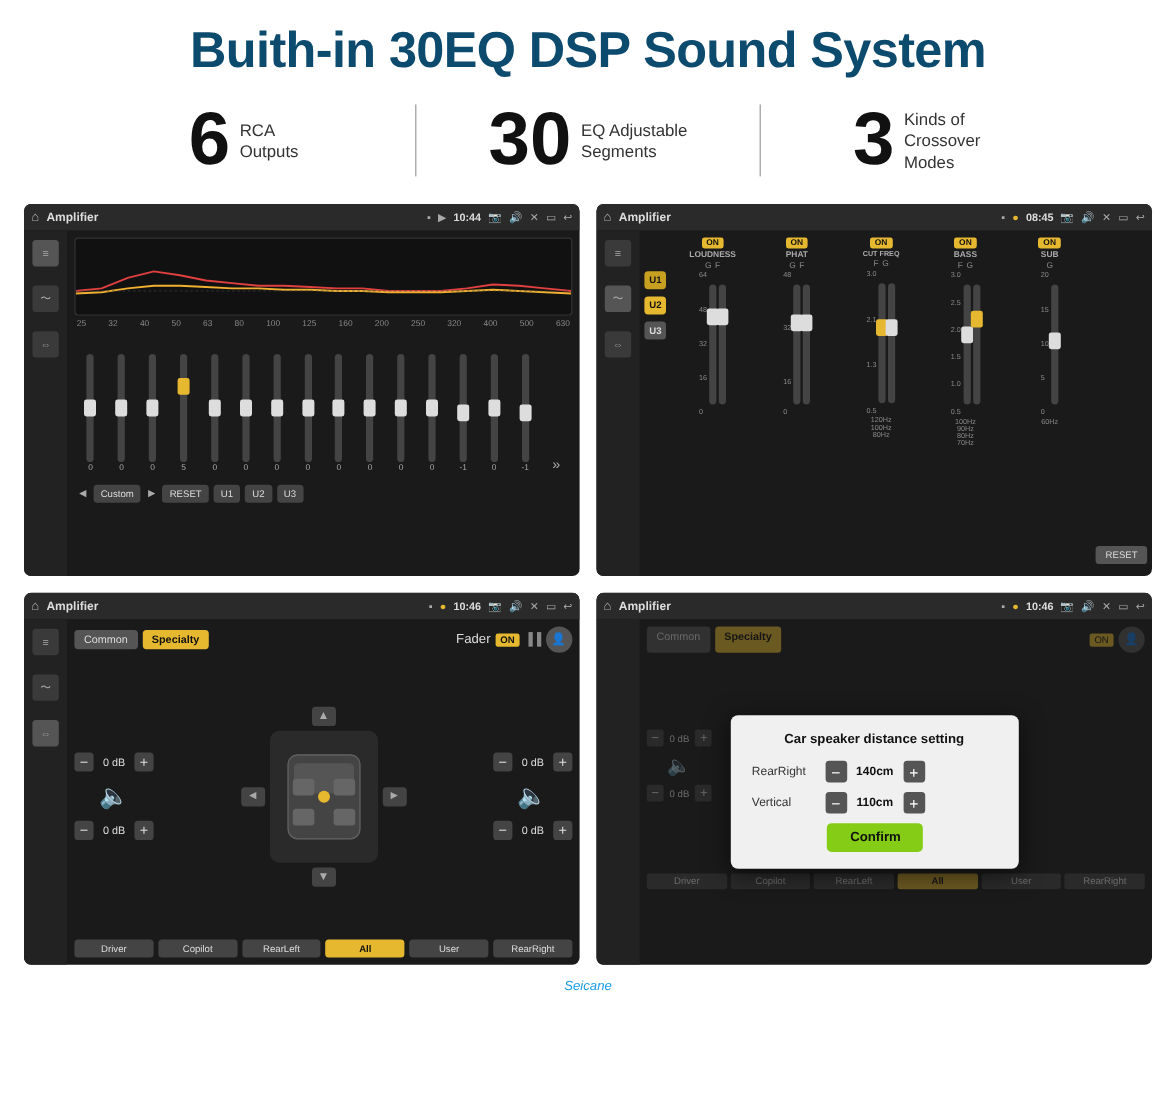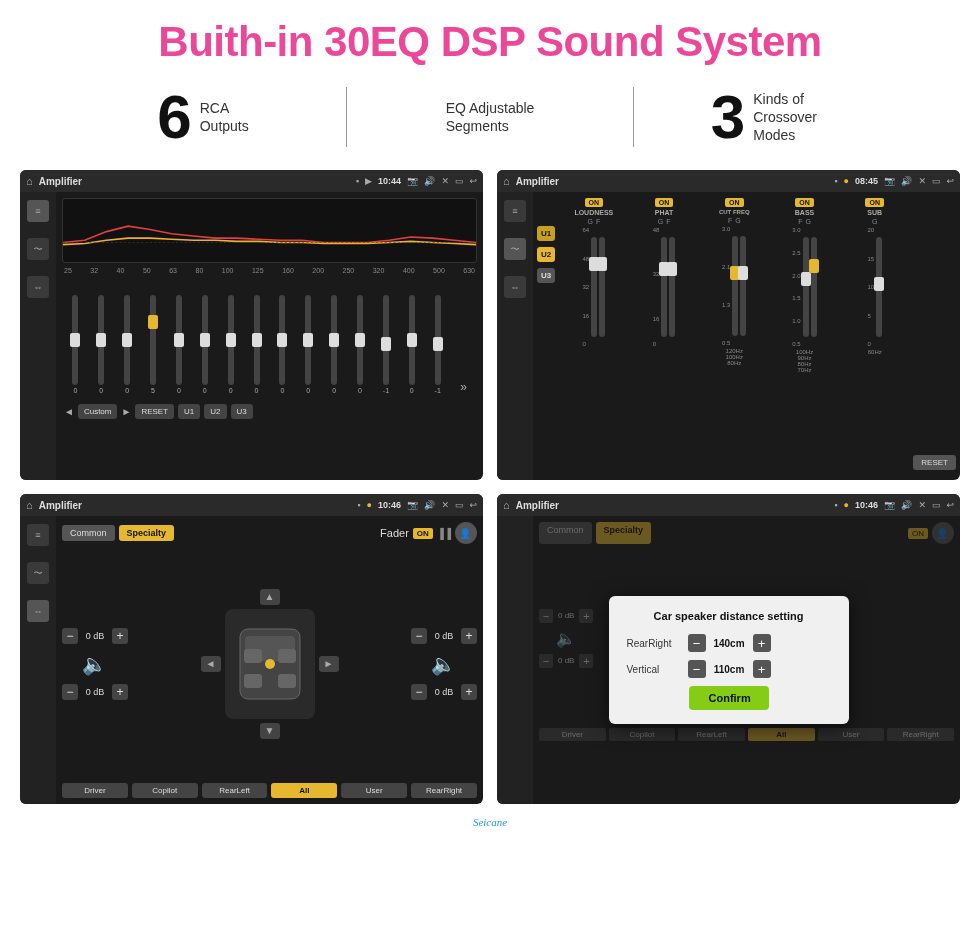--- a/index.html
+++ b/index.html
@@ -12,21 +12,21 @@
     }
 
     
     .header {
       text-align: center;
       padding: 18px 20px 10px;
     }
     .header h1 {
       font-size: 42px;
       font-weight: 900;
-      color: #ec4899;
+      color: #0c4a6e;
       letter-spacing: -0.5px;
     }
 
     
     .stats-row {
       display: flex;
       justify-content: center;
       align-items: center;
       padding: 10px 60px 16px;
       gap: 0;
@@ -436,37 +436,37 @@
       width: 80px;
     }
 
     
     .watermark {
       text-align: center;
       font-size: 11px;
       color: #1a9de3;
       font-style: italic;
       padding: 2px;
-      font-family: Liberation Serif, serif;
     }
   </style>
 </head>
 <body>
 
 <div class="header">
   <h1>Buith-in 30EQ DSP Sound System</h1>
 </div>
 
 <div class="stats-row">
   <div class="stat-item">
     <span class="stat-number">6</span>
     <span class="stat-label">RCA<br>Outputs</span>
   </div>
   <div class="stat-divider"></div>
   <div class="stat-item">
+    <span class="stat-number">30</span>
     <span class="stat-label">EQ Adjustable<br>Segments</span>
   </div>
   <div class="stat-divider"></div>
   <div class="stat-item">
     <span class="stat-number">3</span>
     <span class="stat-label">Kinds of<br>Crossover Modes</span>
   </div>
 </div>
 
 <div class="screenshots-grid">

